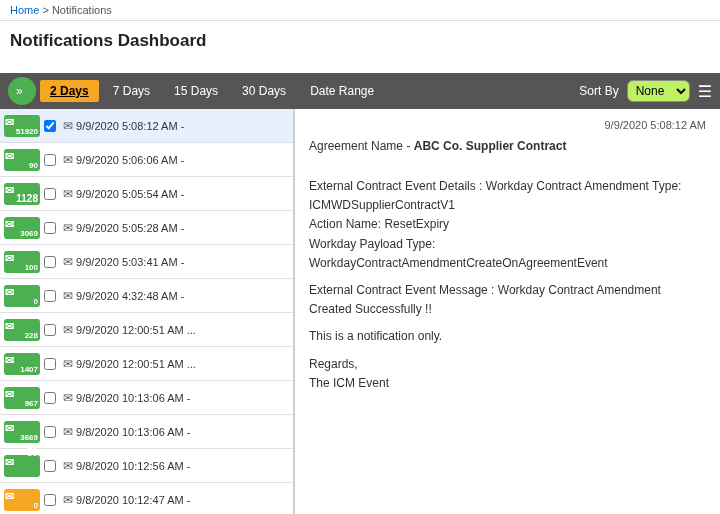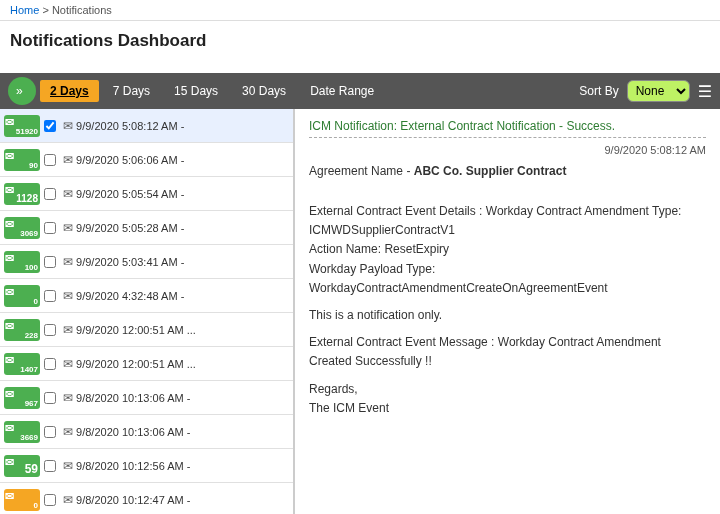--- a/index.html
+++ b/index.html
@@ -193,21 +193,21 @@
         </div>
         <div class="checkbox-area">
           <input type="checkbox" style="">
         </div>
         <span class="item-icon" style="color: rgb(90, 90, 90); font-size: 12px; margin: 0px 3px;">✉</span>
         <span class="notif-time">9/8/2020 10:13:06 AM -</span>
       </div>
       <div class="notif-item">
         <div class="badge badge-green" style="position: relative;">
           <span style="font-size: 11px; position: absolute; top: 1px; left: 1px;">✉</span>
-          <span class="badge-count" style="position: absolute; bottom: 1px; right: 2px; font-size: 12px; margin-top: 25px;">59</span>
+          <span class="badge-count" style="position: absolute; bottom: 19px; right: 2px; font-size: 10px; margin-top: 25px;">59</span>
         </div>
         <div class="checkbox-area">
           <input type="checkbox" style="">
         </div>
         <span class="item-icon" style="color: rgb(90, 90, 90); font-size: 12px; margin: 0px 3px;">✉</span>
         <span class="notif-time">9/8/2020 10:12:56 AM -</span>
       </div>
       <div class="notif-item">
         <div class="badge badge-orange" style="position: relative;">
           <span style="font-size: 11px; position: absolute; top: 1px; left: 1px;">✉</span>
@@ -215,29 +215,28 @@
         </div>
         <div class="checkbox-area">
           <input type="checkbox" style="">
         </div>
         <span class="item-icon" style="color: rgb(90, 90, 90); font-size: 12px; margin: 0px 3px;">✉</span>
         <span class="notif-time">9/8/2020 10:12:47 AM -</span>
       </div>
     </div>
 
   <div class="right-panel">
-    <div class="notif-header-line">ICM Notification: External Contract Notification - Success.</div>
     <div class="notif-date-right">9/9/2020 5:08:12 AM</div>
     <div class="notif-agreement">
       <span>Agreement Name -</span> <strong>ABC Co. Supplier Contract</strong>
     </div>
     <div class="notif-body">
       <p><span>External Contract Event Details :</span> <span>Workday Contract Amendment Type: ICMWDSupplierContractV1</span><br>
       <span>Action Name:</span> <span>ResetExpiry</span><br>
       <span>Workday Payload Type:</span><br>
       <span>WorkdayContractAmendmentCreateOnAgreementEvent</span></p>
+      <p><span>External Contract Event Message :</span> <span>Workday Contract Amendment Created Successfully !!</span></p>
       <p>This is a notification only.</p>
-      <p><span>External Contract Event Message :</span> <span>Workday Contract Amendment Created Successfully !!</span></p>
       <p><span>Regards,</span><br><span>The ICM Event</span></p>
     </div>
   </div>
 
 </div>
 
 </body></html>

